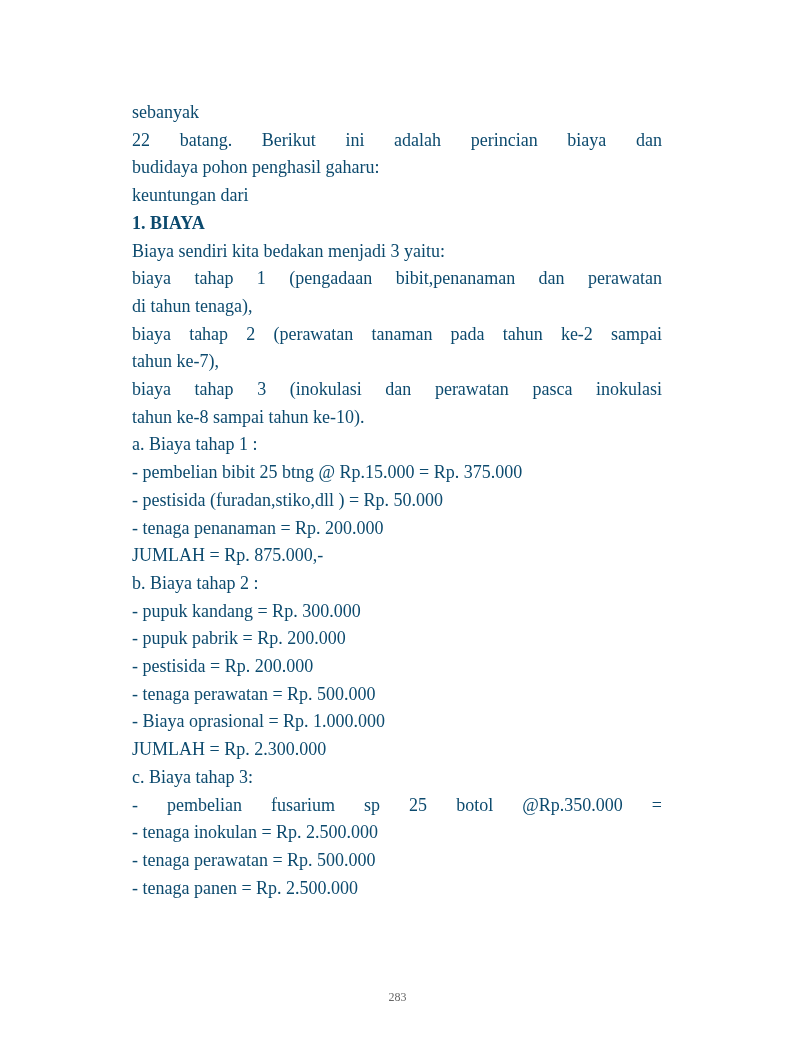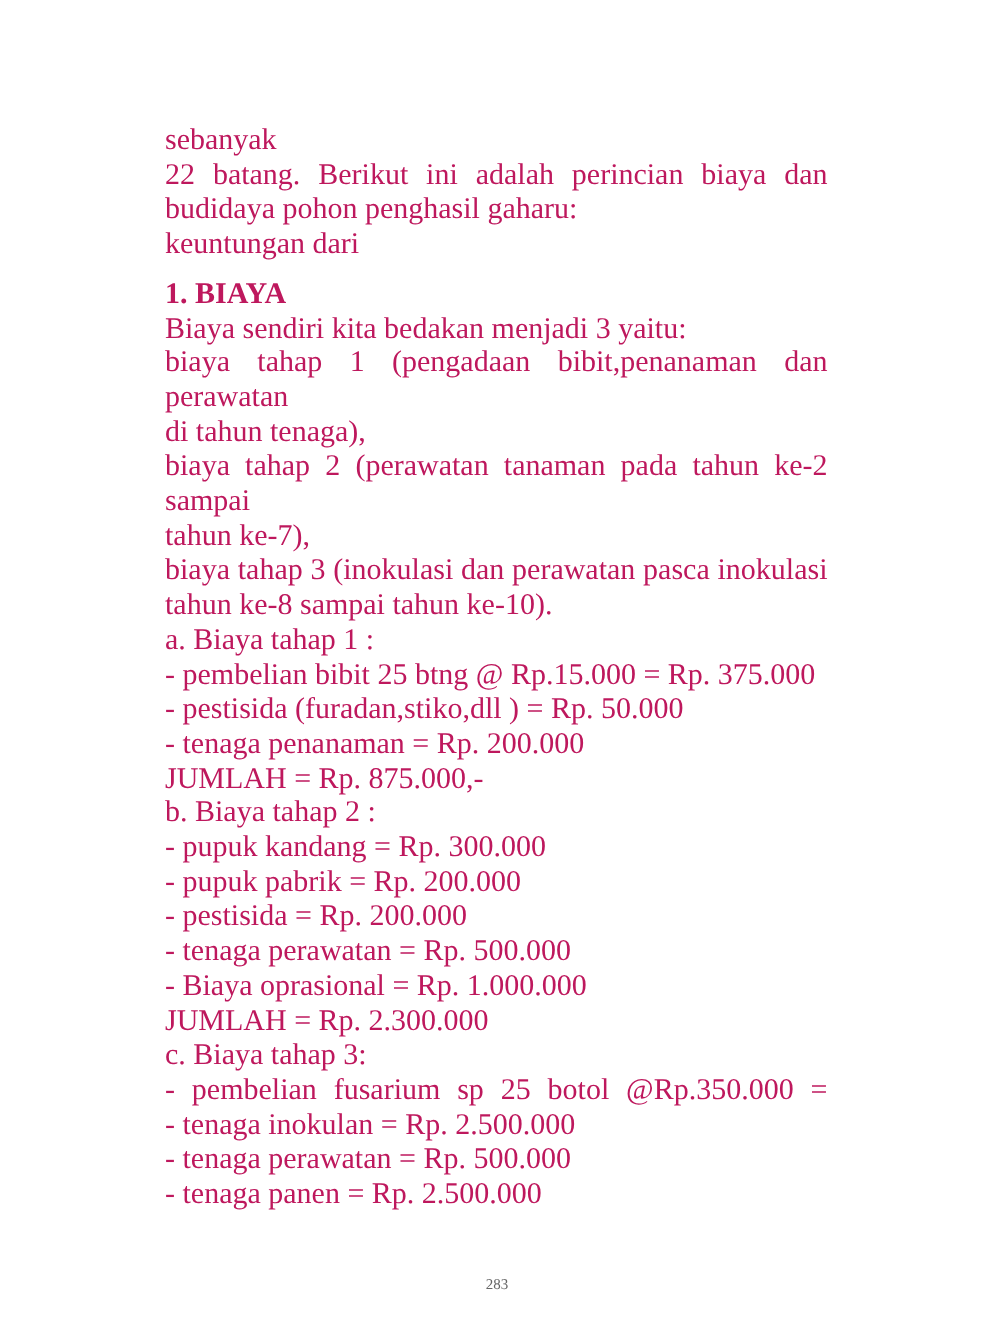--- a/index.html
+++ b/index.html
@@ -1,26 +1,26 @@
 <!DOCTYPE html>
 <html><head>
 <meta charset="utf-8">
 <style>
   html, body { margin:0; padding:0; background:#ffffff; }
   body { width:795px; height:1063px; position:relative; overflow:hidden; }
   .page {
     position:absolute; left:132px; top:99px; width:530px;
     font-family:"Liberation Serif", "DejaVu Serif", serif;
-    font-size:24px; line-height:27.7px; color:#be185d;
+    font-size:18px; line-height:27.7px; color:#0c4a6e;
   }
   .line { display:block; white-space:nowrap; }
   .just { display:block; text-align:justify; text-align-last:justify; white-space:normal; }
-  .bold { font-weight:bold;margin-top:12px; }
+  .bold { font-weight:bold; }
   .pagenum {
-    position:absolute; left:0; width:795px; top:1020px; text-align:center;
+    position:absolute; left:0; width:795px; top:990px; text-align:center;
     font-family:"Liberation Serif", "DejaVu Serif", serif; font-size:12px; color:#666;
   }
 </style>
 </head>
 <body>
 
 <div class="page">
   <span class="line">sebanyak</span>
   <span class="just">22 batang. Berikut ini adalah perincian biaya dan</span>
   <span class="line">budidaya pohon penghasil gaharu:</span>

